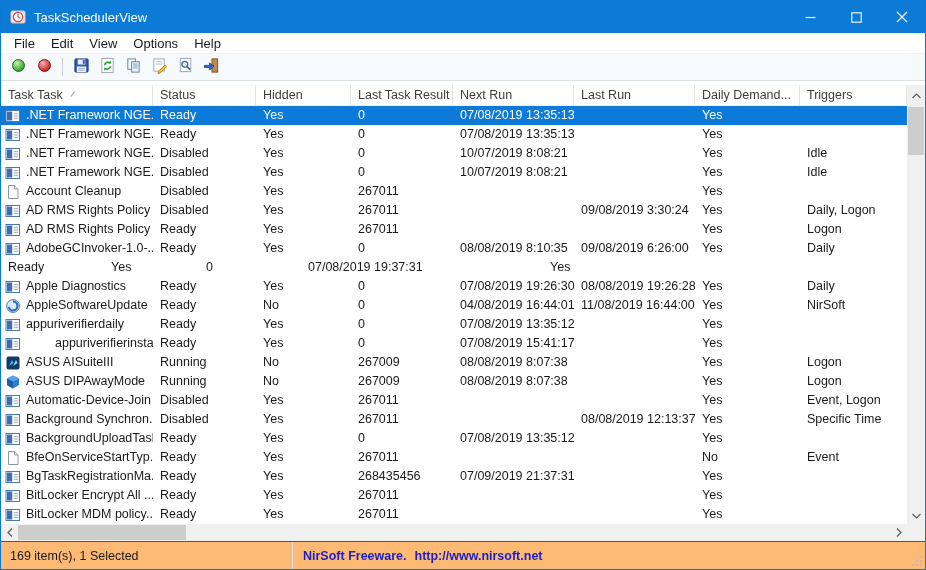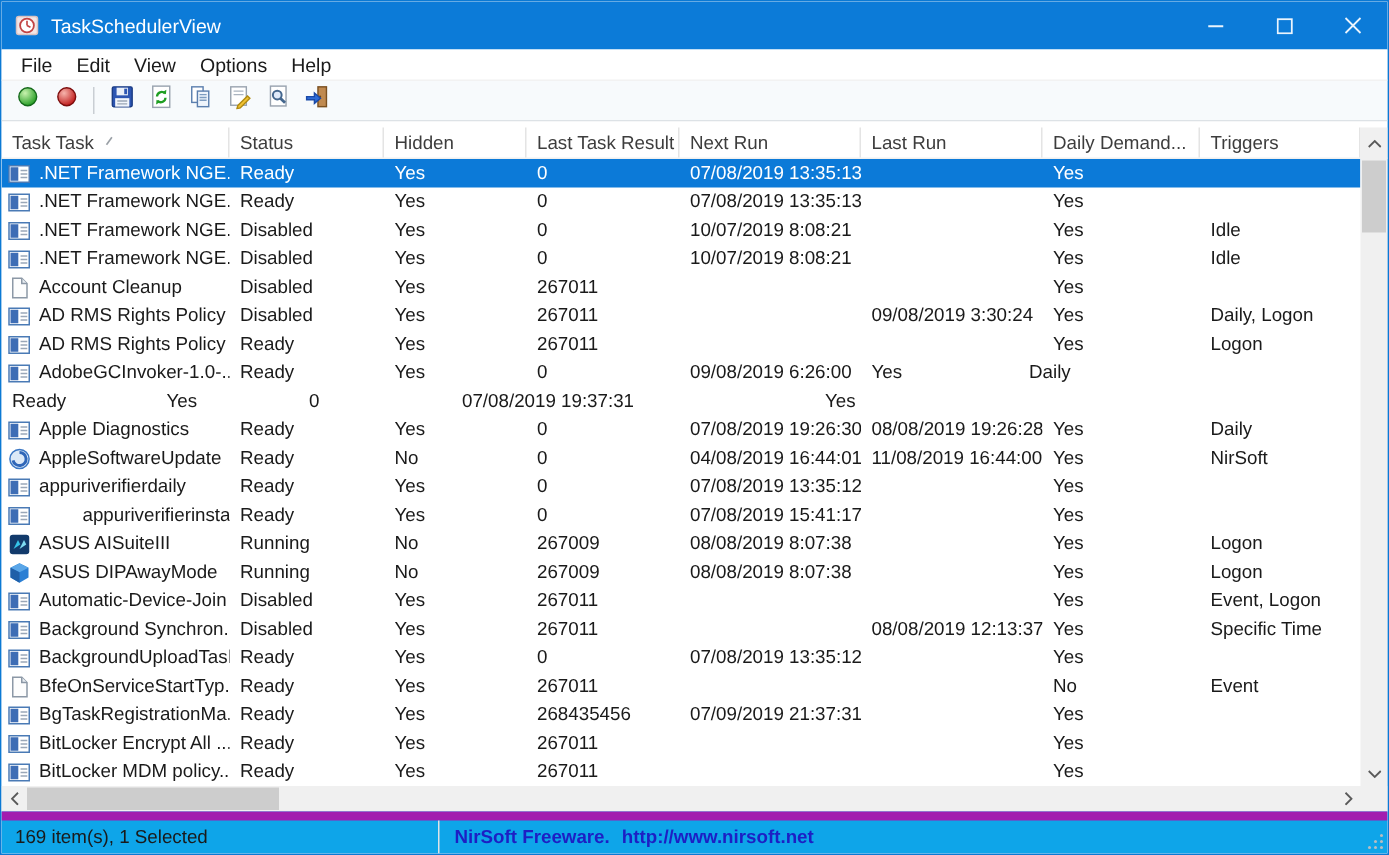--- a/index.html
+++ b/index.html
@@ -48,21 +48,21 @@
   .vthumb { position:absolute; left:1px; top:1px; width:16px; height:48px; background:#cdcdcd; }
   .hscroll-row { height:17px; display:flex; flex:0 0 auto; background:#f0f0f0; }
   .hscroll { position:relative; width:908px; height:17px; background:#f0f0f0; }
   .hscroll .arrow { position:absolute; top:0; width:17px; height:17px; display:flex; align-items:center; justify-content:center; }
   .hscroll .arrow.left { left:0; }
   .hscroll .arrow.right { right:0; }
   .hthumb { position:absolute; top:1px; left:17px; width:168px; height:15px; background:#cdcdcd; }
   .scroll-corner { width:18px; height:17px; background:#f0f0f0; }
 
   
-  .statusbar { flex:1; background:#0ea5e9; border-top:6px solid #a21caf; display:flex; align-items:center; font-size:12.5px; color:#1a1a1a; position:relative; }
+  .statusbar { flex:1; background:#fdba74; border-top:1px solid #a21caf; display:flex; align-items:center; font-size:12.5px; color:#1a1a1a; position:relative; }
   .sb-pane1 { width:292px; padding-left:9px; border-right:1px solid #dfe3e7; align-self:stretch; display:flex; align-items:center; }
   .sb-pane2 { padding-left:10px; display:flex; align-items:center; gap:8px; }
   .sb-brand, .sb-url { color:#1d1fc4; font-weight:bold; font-size:12.5px; }
   .resize-grip { position:absolute; right:2px; bottom:2px; width:12px; height:12px; }
 </style>
 </head>
 <body>
 
 <div class="window">
 
@@ -366,20 +366,21 @@
                 <line x1="8.7" y1="5.7" x2="13.2" y2="5.7" stroke="#9aa7b8"></line>
                 <line x1="8.7" y1="8" x2="13.2" y2="8" stroke="#9aa7b8"></line>
                 <line x1="8.7" y1="10.3" x2="13.2" y2="10.3" stroke="#9aa7b8"></line>
               </svg>
             </span>
             <span>AdobeGCInvoker-1.0-...</span>
           </div>
           <div class="cell" style="width: 103px;">Ready</div>
           <div class="cell" style="width: 95px;">Yes</div>
           <div class="cell" style="width: 102px;">0</div>
+          <div class="cell" style="width: 121px;">08/08/2019 8:10:35</div>
           <div class="cell" style="width: 121px;">09/08/2019 6:26:00</div>
           <div class="cell" style="width: 105px;">Yes</div>
           <div class="cell" style="width: 107px;">Daily</div>
         </div>
         <div class="row">
           <div class="cell" style="width: 103px;">Ready</div>
           <div class="cell" style="width: 95px;">Yes</div>
           <div class="cell" style="width: 102px;">0</div>
           <div class="cell" style="width: 121px;">07/08/2019 19:37:31</div>
           <div class="cell" style="width: 121px;"></div>

